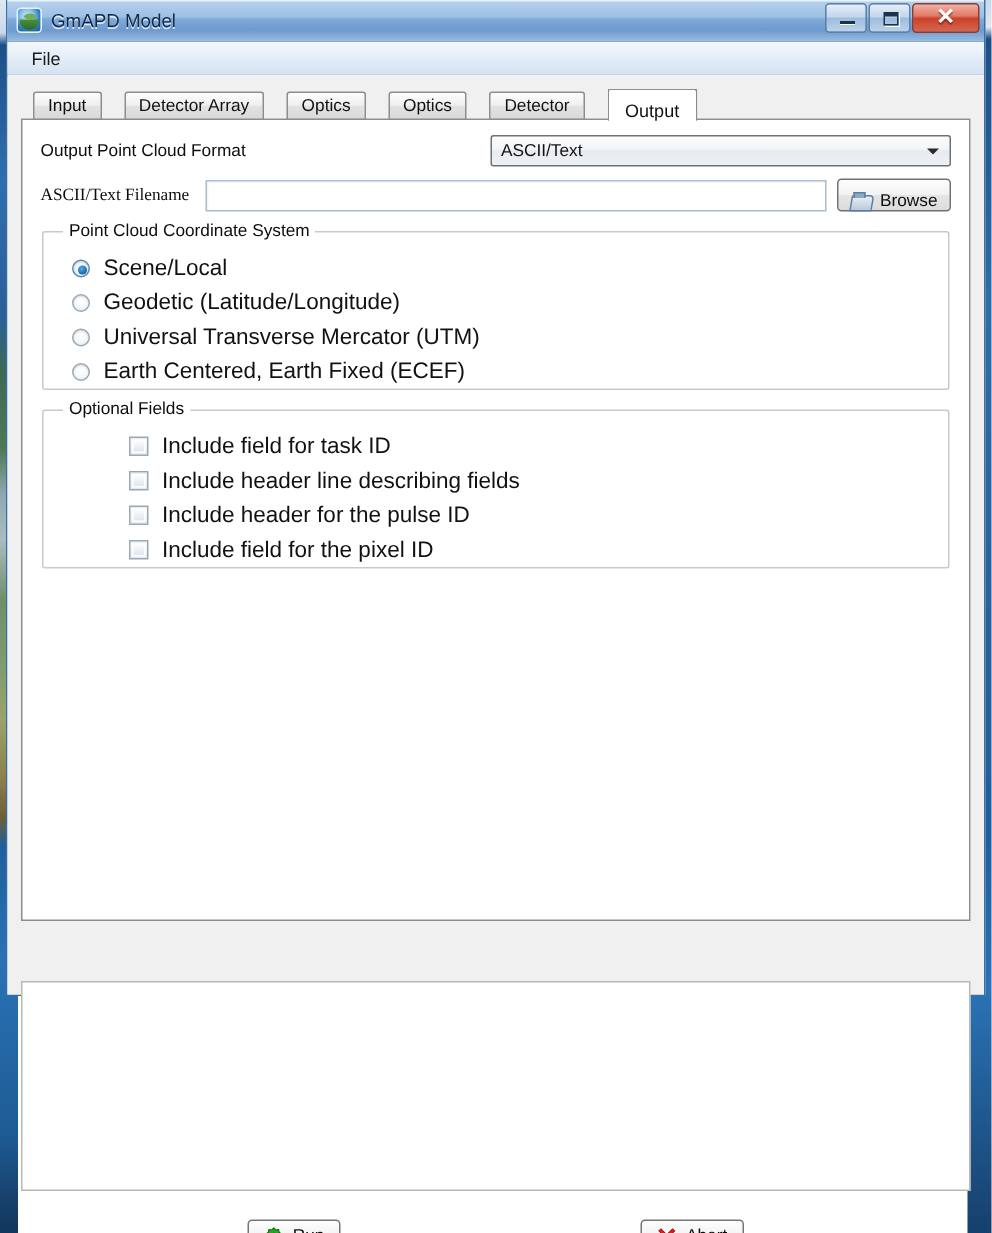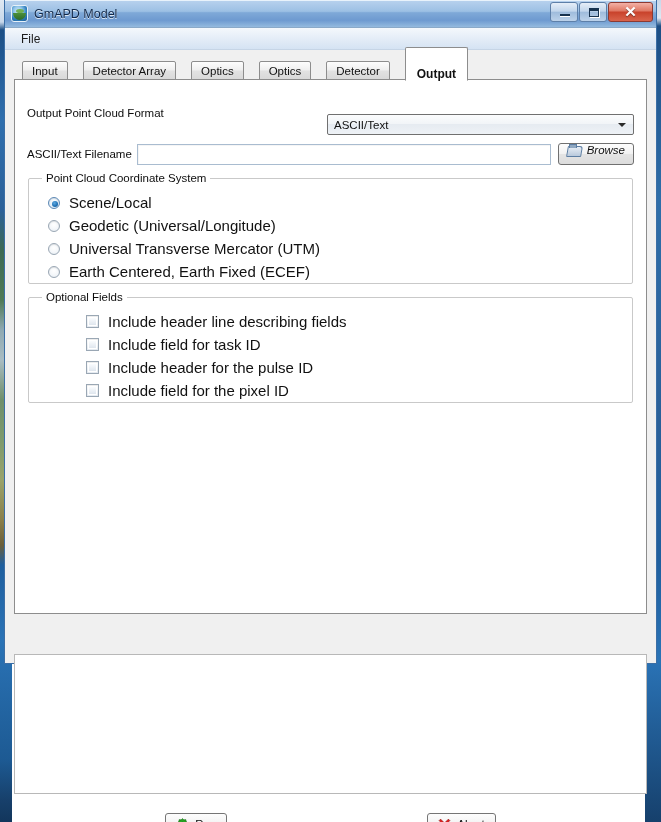--- a/index.html
+++ b/index.html
@@ -185,25 +185,24 @@
     margin-right: -1px;
     cursor: default;
     white-space: nowrap;
   }
   .tab.active {
     height: 22px;
     line-height: 21px;
     background: #ffffff;
     border-bottom-color: #ffffff;
     font-size: 12px;
-    padding: 16px 11px;
+    padding: 4px 11px;
     margin-bottom: -1px;
     z-index: 4;
     position: relative;
-    font-weight: bold;
   }
 
   
   #tabpage {
     position: relative;
     margin-top: -1px;
     height: 535px;
     background: #ffffff;
     border: 1px solid #8d8d8d;
     padding: 10px 12px;
@@ -215,37 +214,36 @@
     display: flex;
     align-items: center;
     margin-bottom: 8px;
   }
   .row-label {
     font-size: 11.5px;
     color: #0d0d0d;
     white-space: nowrap;
   }
   .lbl-format { width: 300px; }
-  .lbl-filename { width: 110px; }
+  .lbl-filename { width: 110px; font-family: Liberation Serif, serif; }
 
   select.combo, .combo {
     flex: 1;
     height: 21px;
     font-family: "Liberation Sans", sans-serif;
     font-size: 11.5px;
     color: #111;
     background: linear-gradient(to bottom, #fbfcfd 0%, #f2f5f8 45%, #e6ebf1 50%, #eef2f6 100%);
     border: 1px solid #707070;
     border-radius: 2px;
     padding: 0 20px 0 6px;
     position: relative;
     display: flex;
     align-items: center;
     cursor: default;
-    margin-top: 24px;
   }
   .combo .arrow {
     position: absolute;
     right: 7px; top: 50%;
     margin-top: -2px;
     width: 0; height: 0;
     border-left: 4px solid transparent;
     border-right: 4px solid transparent;
     border-top: 4px solid #2a2a2a;
   }
@@ -266,27 +264,26 @@
   .btn {
     height: 22px;
     min-width: 66px;
     margin-left: 7px;
     font-size: 11.5px;
     color: #0c0c0c;
     background: linear-gradient(to bottom, #fdfdfd 0%, #f2f2f2 48%, #e4e4e4 52%, #dcdcdc 100%);
     border: 1px solid #707070;
     border-radius: 3px;
     display: inline-flex;
-    align-items: flex-start;
+    align-items: flex-end;
     justify-content: center;
     gap: 5px;
     cursor: default;
     padding: 0 8px;
     white-space: nowrap;
-    font-style: italic;
   }
 
   
   .folder-icon {
     width: 15px; height: 12px;
     position: relative;
     flex: 0 0 auto;
   }
   .folder-icon::before {
     content: "";
@@ -492,42 +489,42 @@
 
       <div class="groupbox" id="group-coords">
         <div class="gb-title">Point Cloud Coordinate System</div>
 
         <div class="choice-row">
           <span class="radio checked"></span>
           <span class="choice-label">Scene/Local</span>
         </div>
         <div class="choice-row">
           <span class="radio"></span>
-          <span class="choice-label">Geodetic (Universal/Longitude)</span>
+          <span class="choice-label">Geodetic (Latitude/Longitude)</span>
         </div>
         <div class="choice-row">
           <span class="radio"></span>
           <span class="choice-label">Universal Transverse Mercator (UTM)</span>
         </div>
         <div class="choice-row">
           <span class="radio"></span>
           <span class="choice-label">Earth Centered, Earth Fixed (ECEF)</span>
         </div>
       </div>
 
       <div class="groupbox" id="group-optional">
         <div class="gb-title">Optional Fields</div>
 
         <div class="choice-row">
           <span class="checkbox"></span>
+          <span class="choice-label">Include field for task ID</span>
+        </div>
+        <div class="choice-row">
+          <span class="checkbox"></span>
           <span class="choice-label">Include header line describing fields</span>
-        </div>
-        <div class="choice-row">
-          <span class="checkbox"></span>
-          <span class="choice-label">Include field for task ID</span>
         </div>
         <div class="choice-row">
           <span class="checkbox"></span>
           <span class="choice-label">Include header for the pulse ID</span>
         </div>
         <div class="choice-row">
           <span class="checkbox"></span>
           <span class="choice-label">Include field for the pixel ID</span>
         </div>
       </div>

